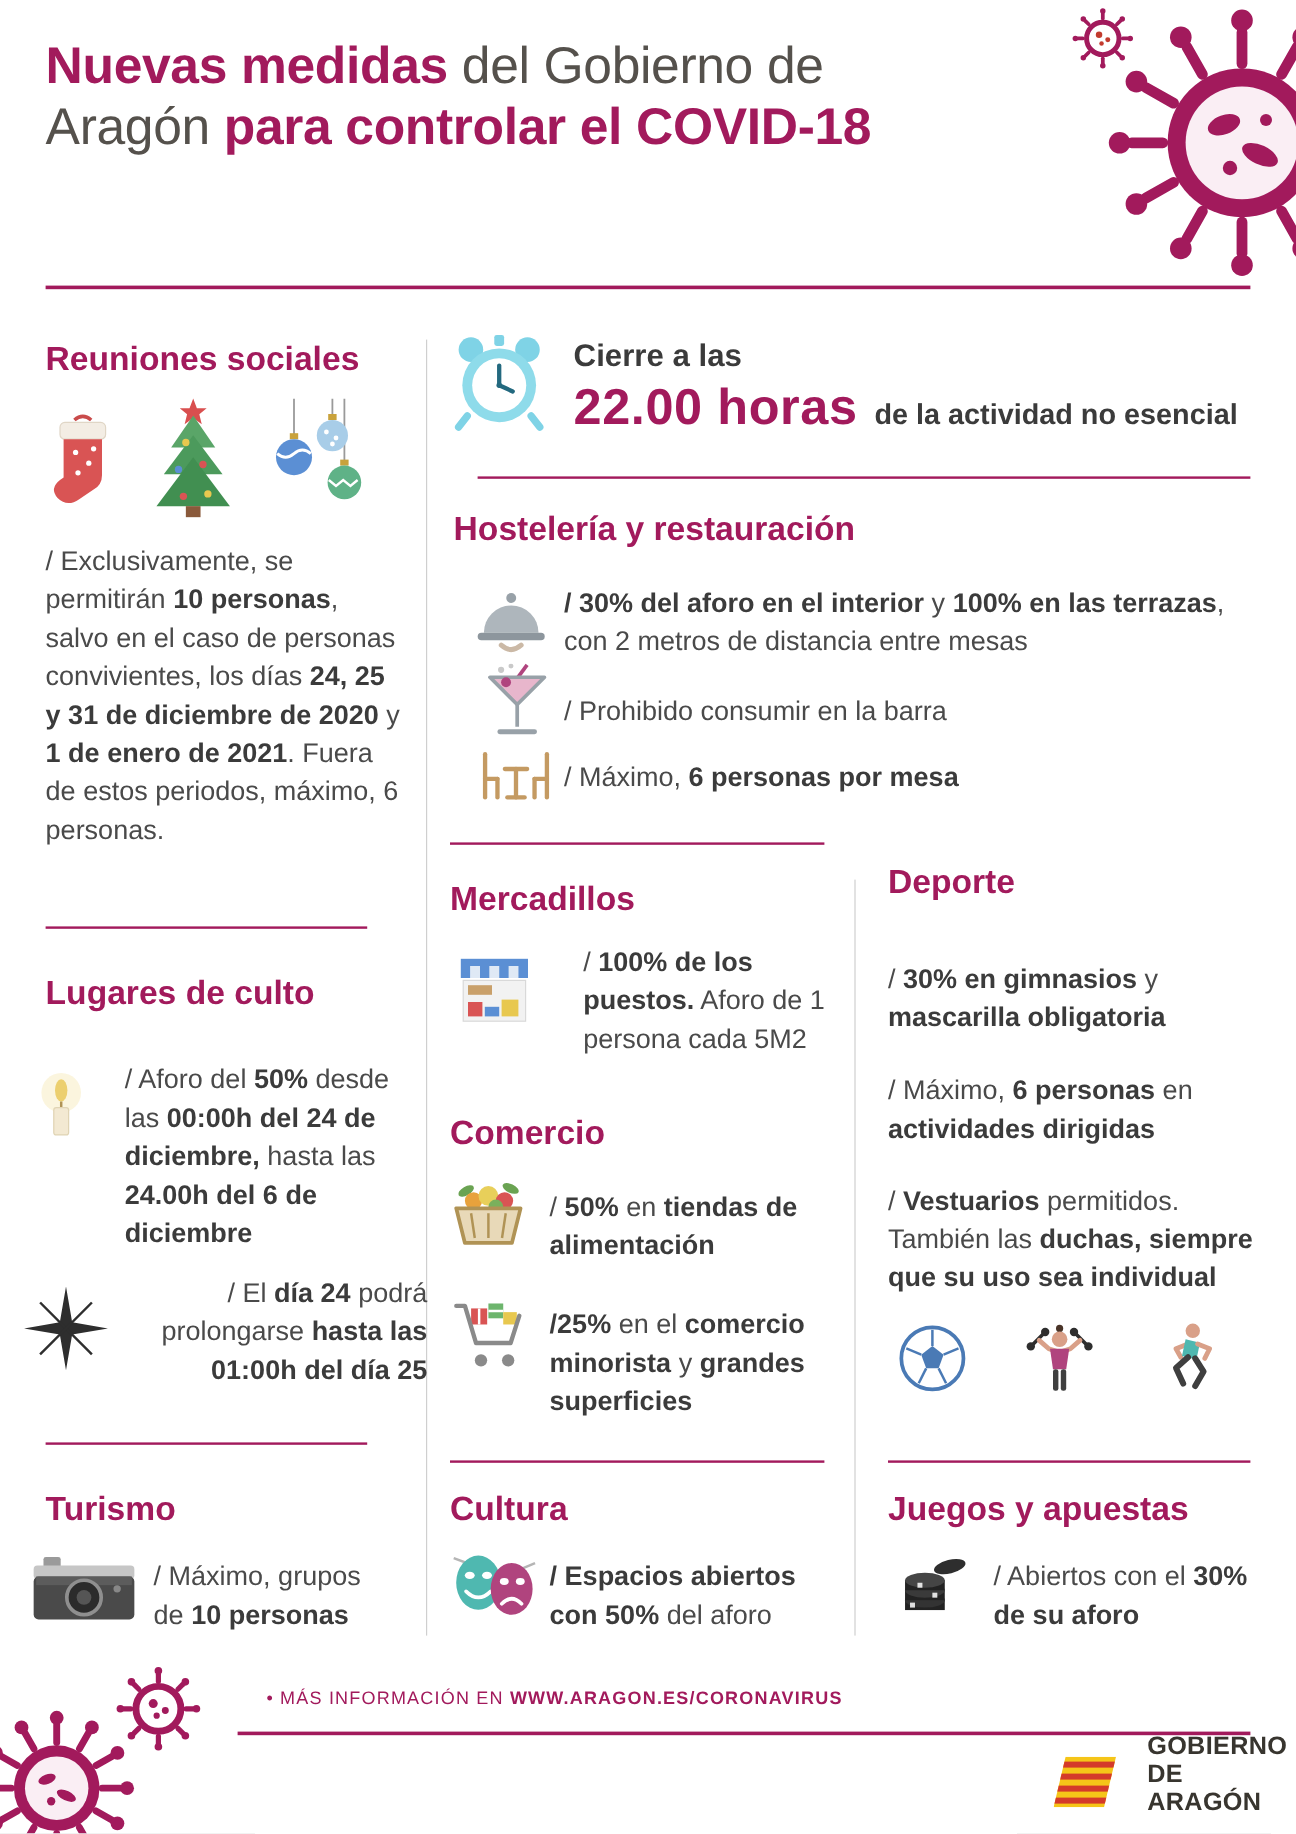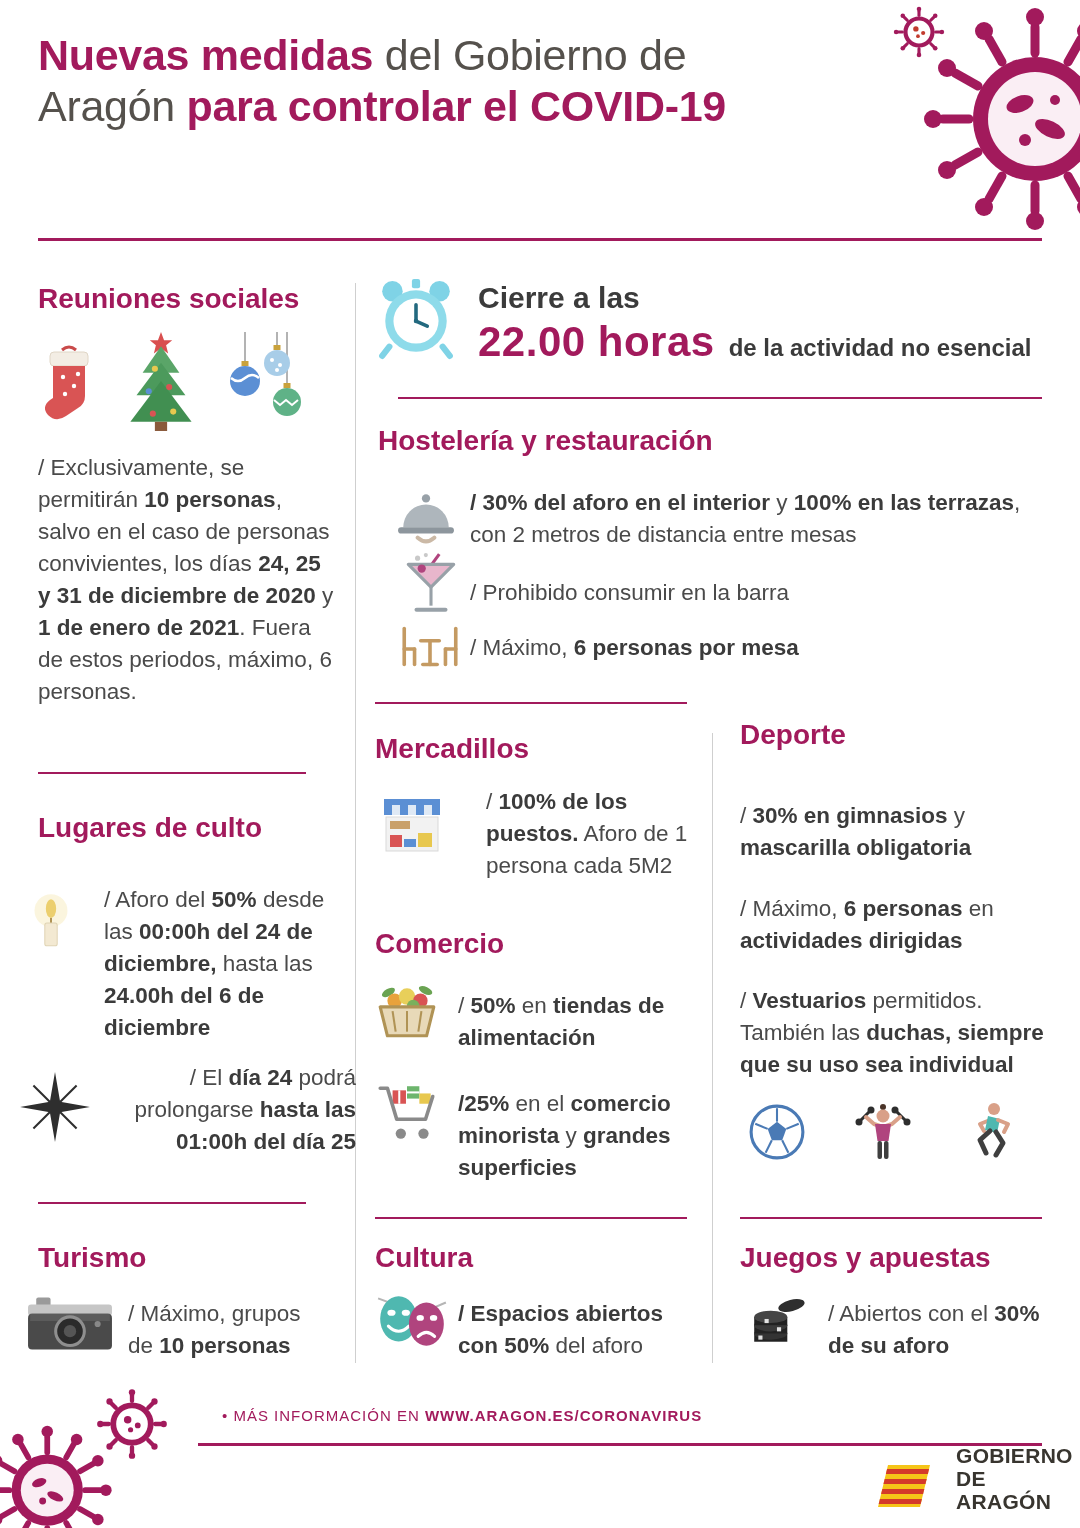--- a/index.html
+++ b/index.html
@@ -57,21 +57,21 @@
   #culto-i1{left:104px;top:884px;width:244px;}
   #culto-i2-icon{left:18px;top:1070px;}
   #culto-i2{left:112px;top:1062px;width:244px;text-align:right;}
 
   #turismo-h{left:38px;top:1242px;}
   #camera-icon{left:26px;top:1292px;}
   #turismo-t{left:128px;top:1298px;width:200px;}
 
   #clock-icon{left:374px;top:276px;}
   #cierre{position:absolute;left:478px;top:281px;}
-  .cierre-prefix{font-size:30px;font-weight:700;color:var(--bold);}
+  .cierre-prefix{font-size:26px;font-weight:700;color:var(--bold);}
   .cierre-line2{display:flex;align-items:baseline;gap:14px;margin-top:3px;}
   .cierre-time{font-size:42px;font-weight:700;color:var(--accent);letter-spacing:0.5px;}
   .cierre-suffix{font-size:24px;font-weight:700;color:var(--bold);}
 
   #host-h{left:378px;top:425px;}
   #host-i1-icon{left:396px;top:490px;}
   #host-i1{left:470px;top:487px;width:575px;}
   #host-i2-icon{left:404px;top:552px;}
   #host-i2{left:470px;top:577px;width:560px;}
   #host-i3-icon{left:396px;top:622px;}
@@ -111,21 +111,21 @@
   #virus-small-top{left:893px;top:6px;}
   #virus-bl-outline{left:96px;top:1388px;}
   #virus-bl-solid{left:-22px;top:1424px;}
 </style>
 </head>
 <body>
 
 <div class="page">
 
   <div class="title"><span class="b a">Nuevas medidas</span><span> del Gobierno de
-Aragón </span><span class="b a">para controlar el COVID-19</span></div>
+Aragón </span><span class="b a">para controlar el COVID-18</span></div>
 
 
   <div class="rule header-rule"></div>
 
   <span class="abs" id="virus-small-top">
     <svg width="52" height="52" viewBox="0 0 50 50">
       <g class="accent-stroke" stroke-width="3" stroke-linecap="round" fill="none">
         <line x1="41" y1="25" x2="45" y2="25"></line>
           <line x1="36.3" y1="36.3" x2="39.1" y2="39.1"></line>
         <line x1="25" y1="41" x2="25" y2="45"></line>

